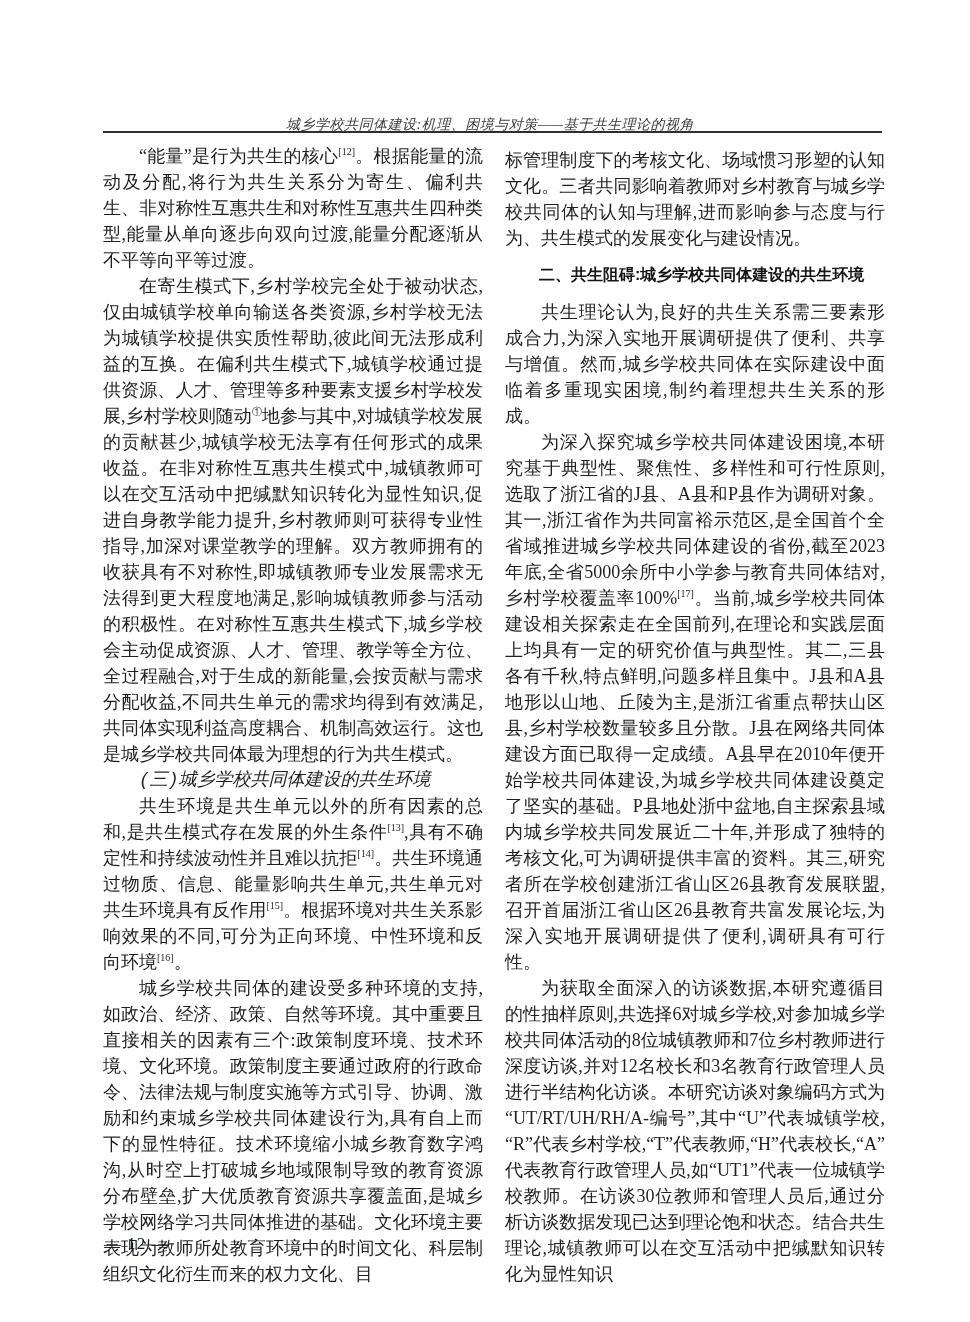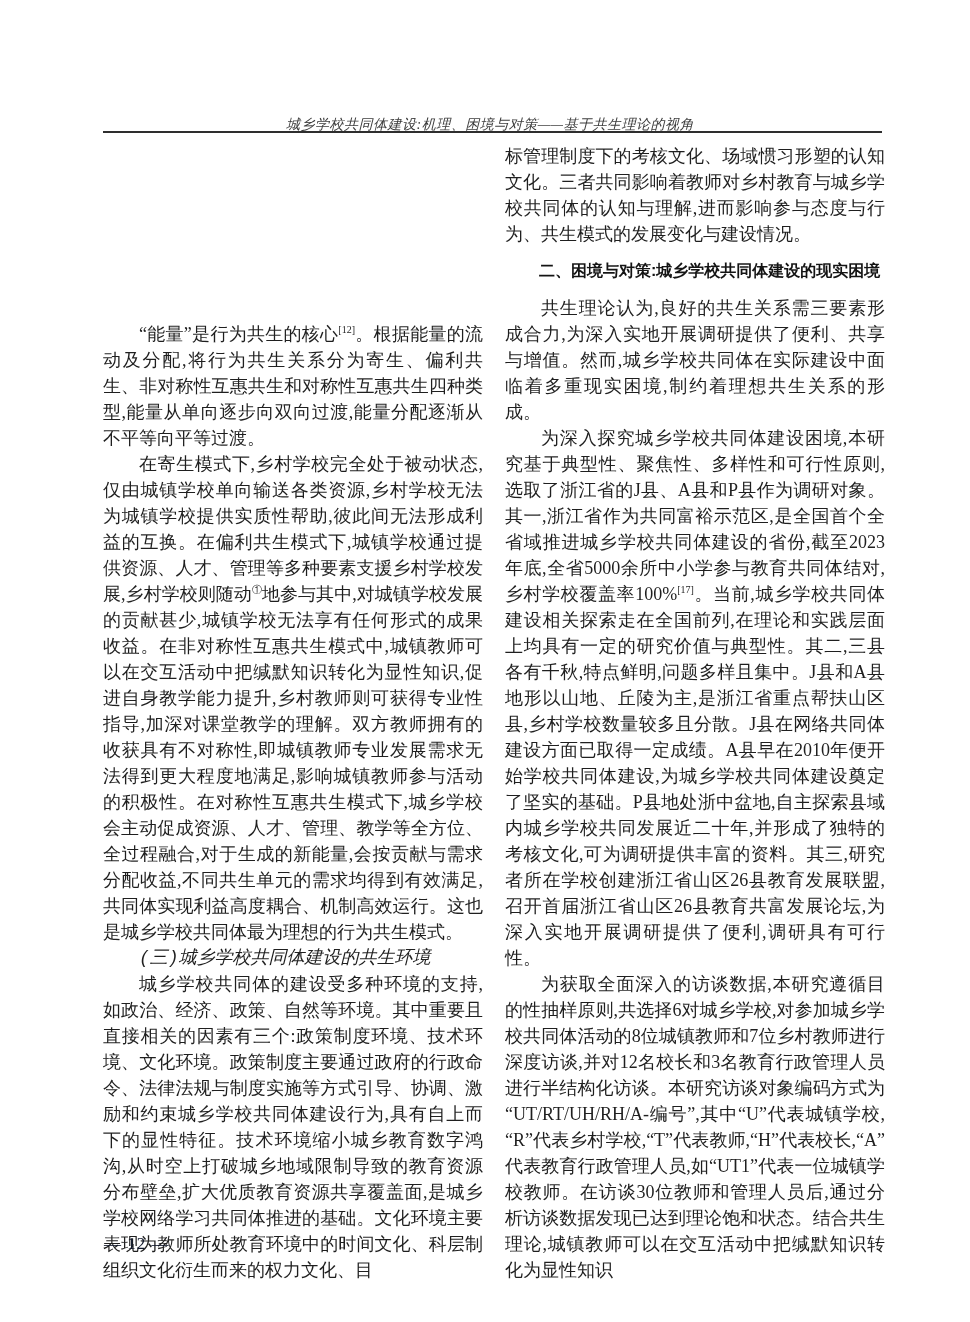--- a/index.html
+++ b/index.html
@@ -89,26 +89,27 @@
   <div class="running-head">城乡学校共同体建设:机理、困境与对策——基于共生理论的视角</div>
 
   <div class="header-rule"></div>
 
   <div class="content">
 
     <div class="col">
       <p>“能量”是行为共生的核心<sup>[12]</sup>。根据能量的流动及分配,将行为共生关系分为寄生、偏利共生、非对称性互惠共生和对称性互惠共生四种类型,能量从单向逐步向双向过渡,能量分配逐渐从不平等向平等过渡。</p>
       <p>在寄生模式下,乡村学校完全处于被动状态,仅由城镇学校单向输送各类资源,乡村学校无法为城镇学校提供实质性帮助,彼此间无法形成利益的互换。在偏利共生模式下,城镇学校通过提供资源、人才、管理等多种要素支援乡村学校发展,乡村学校则随动<sup>①</sup>地参与其中,对城镇学校发展的贡献甚少,城镇学校无法享有任何形式的成果收益。在非对称性互惠共生模式中,城镇教师可以在交互活动中把缄默知识转化为显性知识,促进自身教学能力提升,乡村教师则可获得专业性指导,加深对课堂教学的理解。双方教师拥有的收获具有不对称性,即城镇教师专业发展需求无法得到更大程度地满足,影响城镇教师参与活动的积极性。在对称性互惠共生模式下,城乡学校会主动促成资源、人才、管理、教学等全方位、全过程融合,对于生成的新能量,会按贡献与需求分配收益,不同共生单元的需求均得到有效满足,共同体实现利益高度耦合、机制高效运行。这也是城乡学校共同体最为理想的行为共生模式。</p>
       <p class="subheading">(三)城乡学校共同体建设的共生环境</p>
+      <p>共生环境是共生单元以外的所有因素的总和,是共生模式存在发展的外生条件<sup>[13]</sup>,具有不确定性和持续波动性并且难以抗拒<sup>[14]</sup>。共生环境通过物质、信息、能量影响共生单元,共生单元对共生环境具有反作用<sup>[15]</sup>。根据环境对共生关系影响效果的不同,可分为正向环境、中性环境和反向环境<sup>[16]</sup>。</p>
       <p>城乡学校共同体的建设受多种环境的支持,如政治、经济、政策、自然等环境。其中重要且直接相关的因素有三个:政策制度环境、技术环境、文化环境。政策制度主要通过政府的行政命令、法律法规与制度实施等方式引导、协调、激励和约束城乡学校共同体建设行为,具有自上而下的显性特征。技术环境缩小城乡教育数字鸿沟,从时空上打破城乡地域限制导致的教育资源分布壁垒,扩大优质教育资源共享覆盖面,是城乡学校网络学习共同体推进的基础。文化环境主要表现为教师所处教育环境中的时间文化、科层制组织文化衍生而来的权力文化、目</p>
     </div>
 
     <div class="col">
       <p class="no-indent">标管理制度下的考核文化、场域惯习形塑的认知文化。三者共同影响着教师对乡村教育与城乡学校共同体的认知与理解,进而影响参与态度与行为、共生模式的发展变化与建设情况。</p>
-      <h2 class="section-heading">二、困境与对策:城乡学校共同体建设的现实困境</h2>
+      <h2 class="section-heading">二、共生阻碍:城乡学校共同体建设的共生环境</h2>
       <p>共生理论认为,良好的共生关系需三要素形成合力,为深入实地开展调研提供了便利、共享与增值。然而,城乡学校共同体在实际建设中面临着多重现实困境,制约着理想共生关系的形成。</p>
       <p>为深入探究城乡学校共同体建设困境,本研究基于典型性、聚焦性、多样性和可行性原则,选取了浙江省的J县、A县和P县作为调研对象。其一,浙江省作为共同富裕示范区,是全国首个全省域推进城乡学校共同体建设的省份,截至2023年底,全省5000余所中小学参与教育共同体结对,乡村学校覆盖率100%<sup>[17]</sup>。当前,城乡学校共同体建设相关探索走在全国前列,在理论和实践层面上均具有一定的研究价值与典型性。其二,三县各有千秋,特点鲜明,问题多样且集中。J县和A县地形以山地、丘陵为主,是浙江省重点帮扶山区县,乡村学校数量较多且分散。J县在网络共同体建设方面已取得一定成绩。A县早在2010年便开始学校共同体建设,为城乡学校共同体建设奠定了坚实的基础。P县地处浙中盆地,自主探索县域内城乡学校共同发展近二十年,并形成了独特的考核文化,可为调研提供丰富的资料。其三,研究者所在学校创建浙江省山区26县教育发展联盟,召开首届浙江省山区26县教育共富发展论坛,为深入实地开展调研提供了便利,调研具有可行性。</p>
       <p>为获取全面深入的访谈数据,本研究遵循目的性抽样原则,共选择6对城乡学校,对参加城乡学校共同体活动的8位城镇教师和7位乡村教师进行深度访谈,并对12名校长和3名教育行政管理人员进行半结构化访谈。本研究访谈对象编码方式为“UT/RT/UH/RH/A-编号”,其中“U”代表城镇学校,“R”代表乡村学校,“T”代表教师,“H”代表校长,“A”代表教育行政管理人员,如“UT1”代表一位城镇学校教师。在访谈30位教师和管理人员后,通过分析访谈数据发现已达到理论饱和状态。结合共生理论,城镇教师可以在交互活动中把缄默知识转化为显性知识</p>
     </div>
 
   </div>
 
   <div class="page-number">— 12 —</div>
 
 </div>

